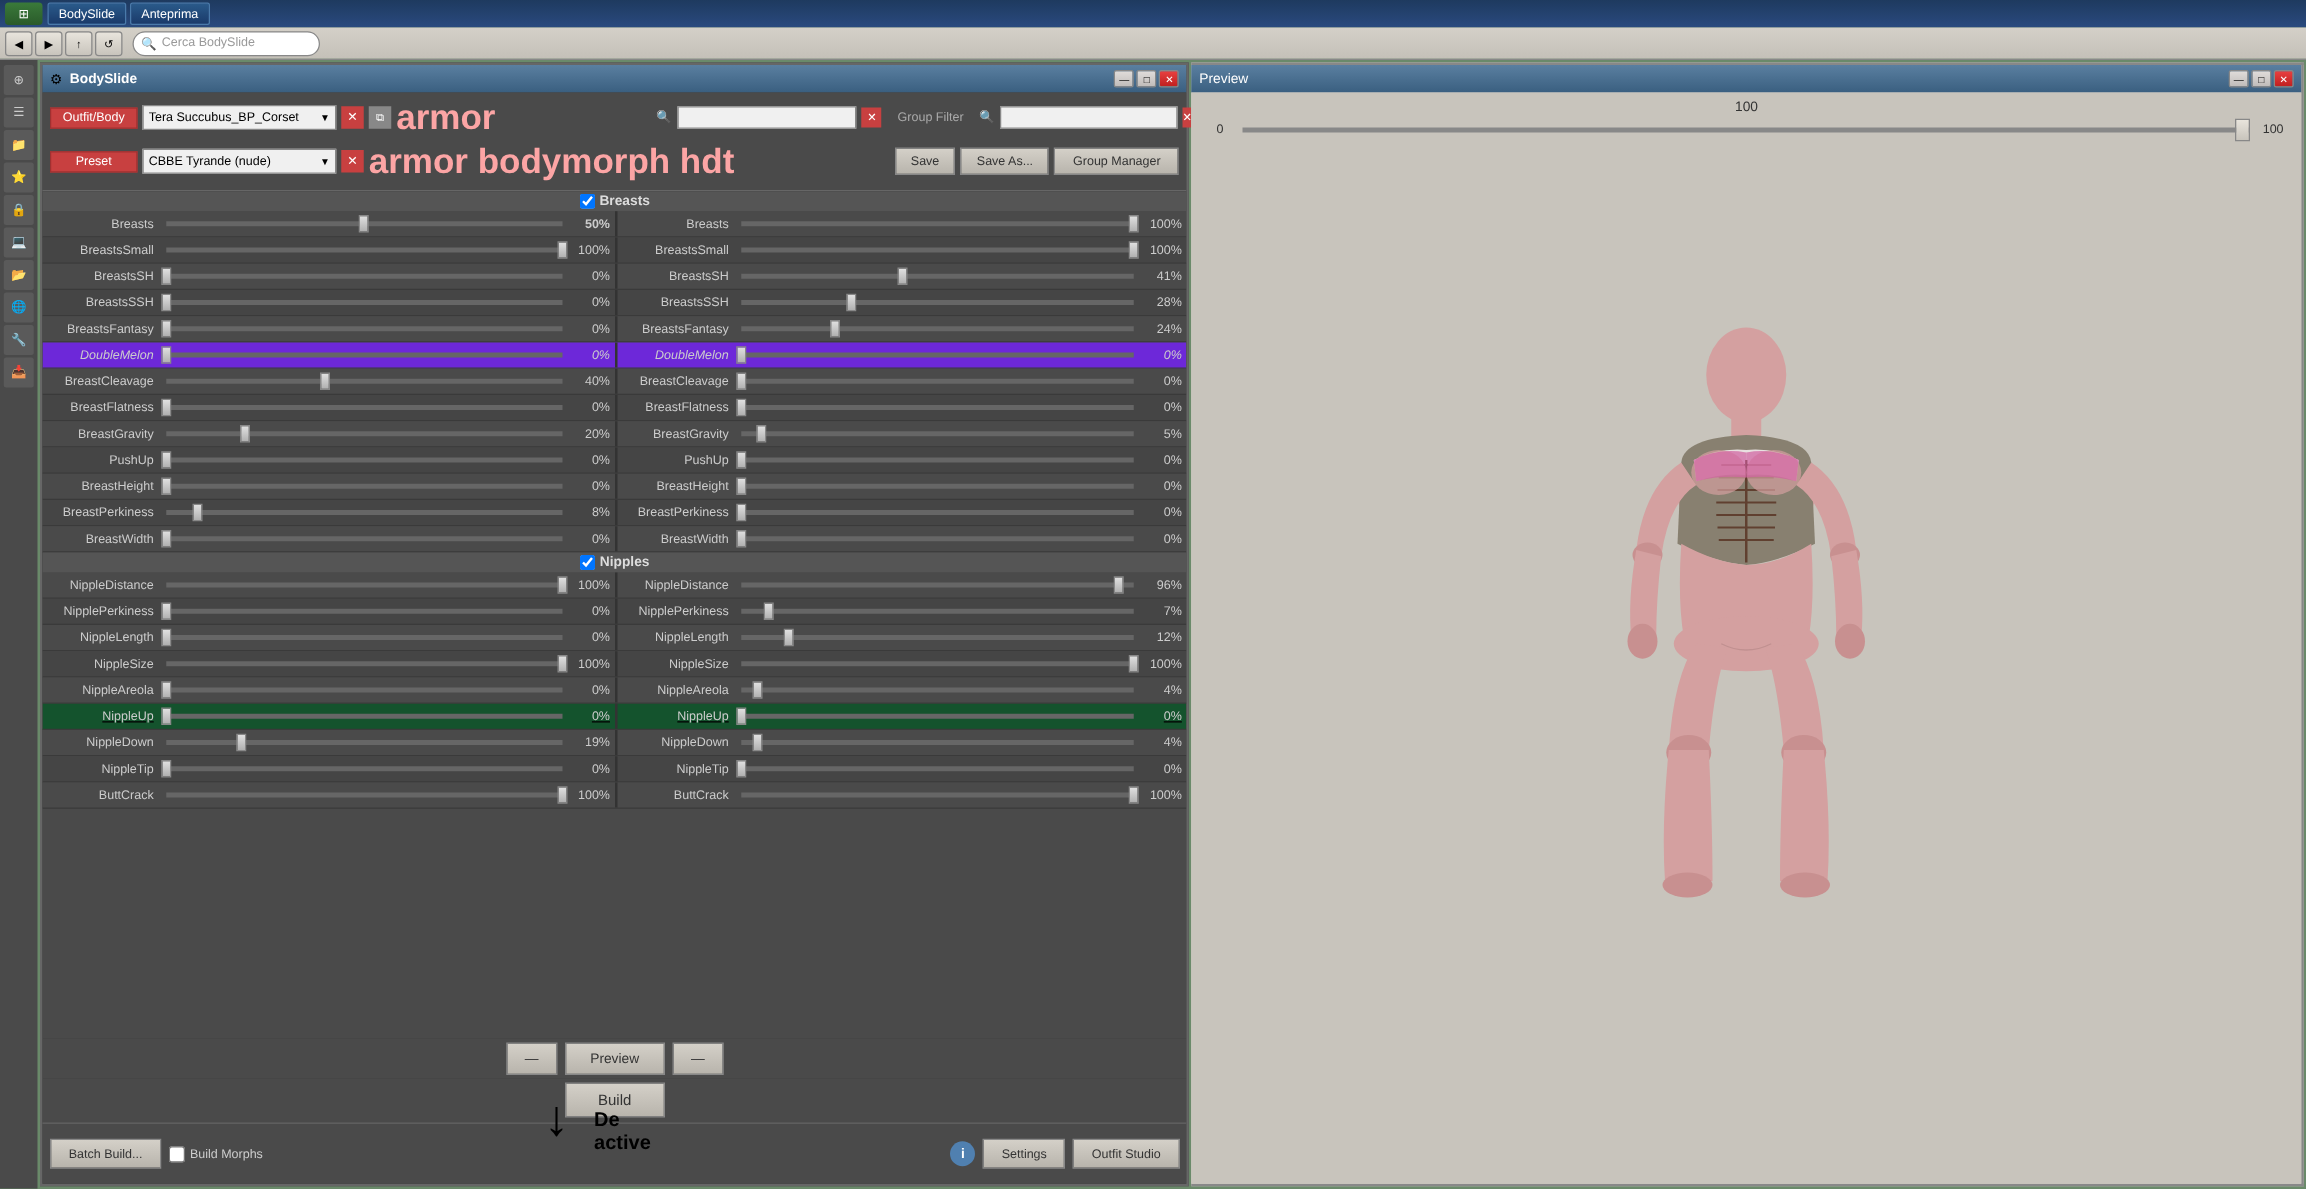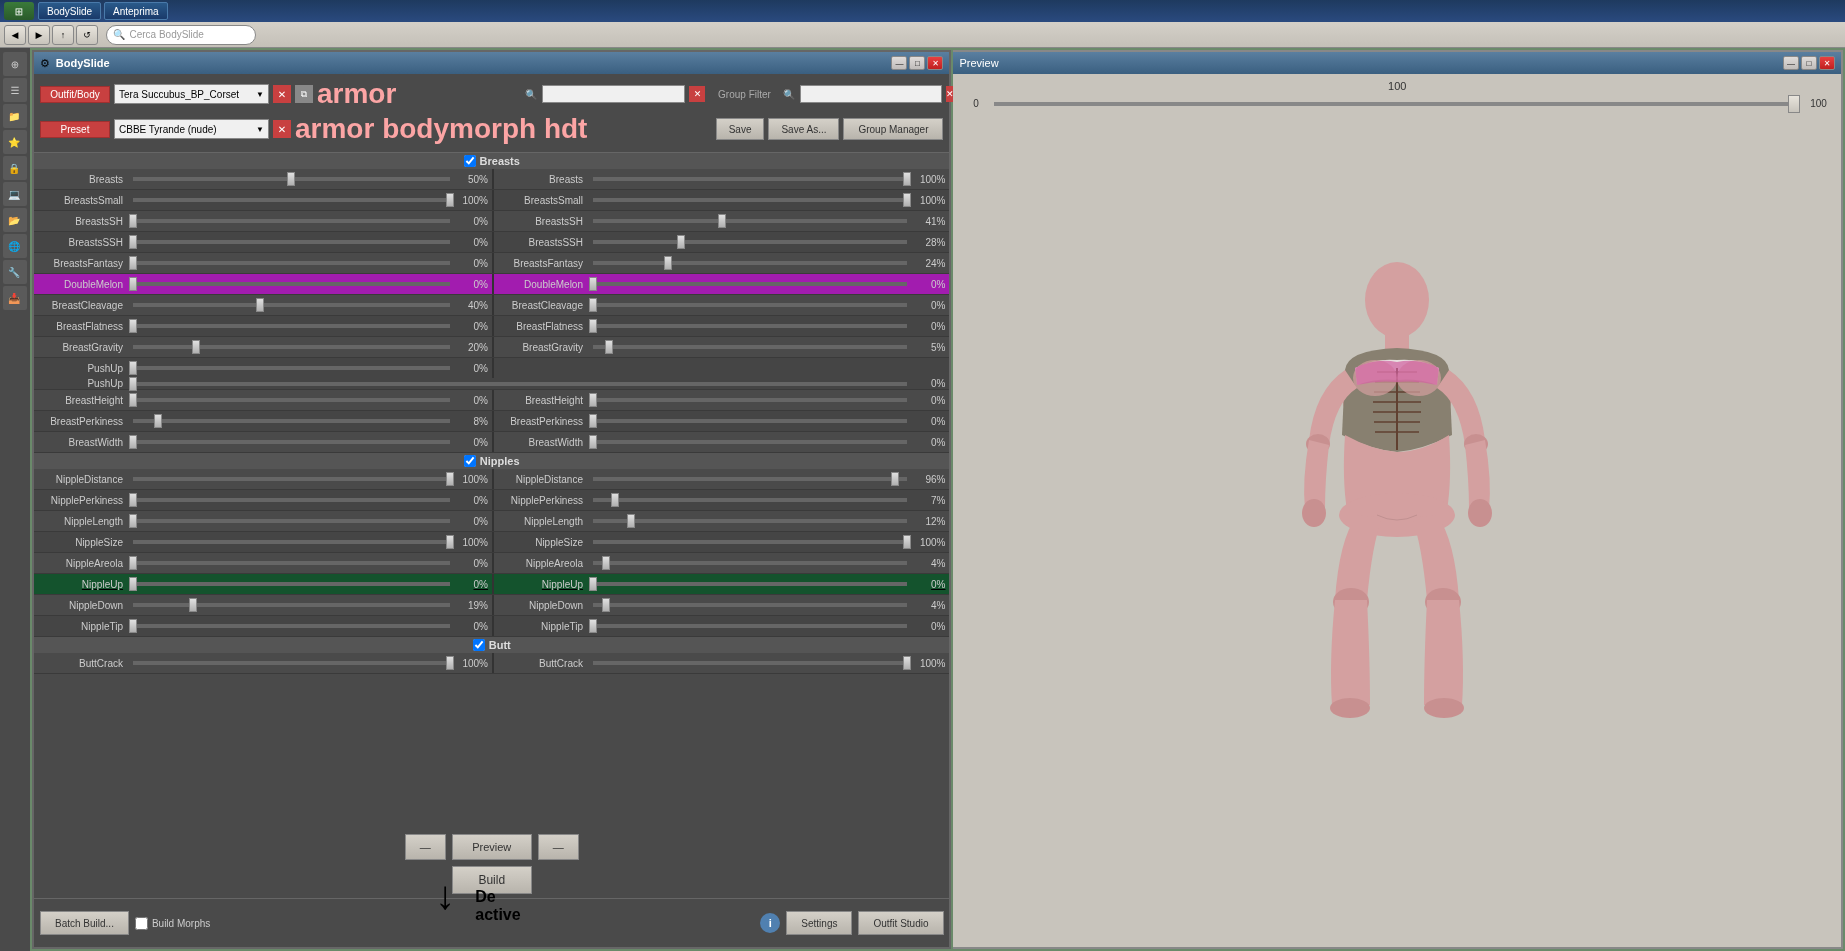--- a/index.html
+++ b/index.html
@@ -559,21 +559,21 @@
         <span class="section-label">Breasts</span>
       </div>
 
       <div id="slider-rows">
           <div class="two-col-wrapper" style="border-bottom: 1px solid rgb(58, 58, 58); background: rgb(74, 74, 74);">
             <div style="width: 460px; display: flex; align-items: center; height: 20px; border-right: 2px solid rgb(51, 51, 51);">
               <span style="width: 95px; text-align: right; padding-right: 6px; color: rgb(204, 204, 204); font-size: 10px; flex-shrink: 0;">Breasts</span>
               <div style="flex: 1 1 0%; height: 4px; background: rgb(102, 102, 102); position: relative; margin: 0px 4px;">
                 <div style="width: 8px; height: 14px; background: linear-gradient(rgb(224, 224, 224), rgb(176, 176, 176)); border: 1px solid rgb(136, 136, 136); position: absolute; top: -5px; transform: translateX(-50%); cursor: pointer; left: 50%;"></div>
               </div>
-              <span style="width: 38px; text-align: right; color: rgb(204, 204, 204); font-size: 10px; flex-shrink: 0; padding-right: 4px;">50%</span>
+              <span style="width: 38px; text-align: right; color: rgb(204, 204, 204); font-size: 10px; flex-shrink: 0; padding-right: 4px; font-weight: bold;">50%</span>
             </div>
             <div style="flex: 1 1 0%; display: flex; align-items: center; height: 20px;">
               <span style="width: 95px; text-align: right; padding-right: 6px; color: rgb(204, 204, 204); font-size: 10px; flex-shrink: 0;">Breasts</span>
               <div style="flex: 1 1 0%; height: 4px; background: rgb(102, 102, 102); position: relative; margin: 0px 4px;">
                 <div style="width: 8px; height: 14px; background: linear-gradient(rgb(224, 224, 224), rgb(176, 176, 176)); border: 1px solid rgb(136, 136, 136); position: absolute; top: -5px; transform: translateX(-50%); cursor: pointer; left: 100%;"></div>
               </div>
               <span style="width: 38px; text-align: right; color: rgb(204, 204, 204); font-size: 10px; flex-shrink: 0; padding-right: 4px;">100%</span>
             </div>
           </div>
           <div class="two-col-wrapper" style="border-bottom: 1px solid rgb(58, 58, 58); background: rgb(69, 69, 69);">
@@ -633,21 +633,21 @@
               <span style="width: 38px; text-align: right; color: rgb(204, 204, 204); font-size: 10px; flex-shrink: 0; padding-right: 4px;">0%</span>
             </div>
             <div style="flex: 1 1 0%; display: flex; align-items: center; height: 20px;">
               <span style="width: 95px; text-align: right; padding-right: 6px; color: rgb(204, 204, 204); font-size: 10px; flex-shrink: 0;">BreastsFantasy</span>
               <div style="flex: 1 1 0%; height: 4px; background: rgb(102, 102, 102); position: relative; margin: 0px 4px;">
                 <div style="width: 8px; height: 14px; background: linear-gradient(rgb(224, 224, 224), rgb(176, 176, 176)); border: 1px solid rgb(136, 136, 136); position: absolute; top: -5px; transform: translateX(-50%); cursor: pointer; left: 24%;"></div>
               </div>
               <span style="width: 38px; text-align: right; color: rgb(204, 204, 204); font-size: 10px; flex-shrink: 0; padding-right: 4px;">24%</span>
             </div>
           </div>
-          <div class="two-col-wrapper" style="border-bottom: 1px solid rgb(58, 58, 58); background: #a21caf;">
+          <div class="two-col-wrapper" style="border-bottom: 1px solid rgb(58, 58, 58); background: #6d28d9; font-style: italic;">
             <div style="width: 460px; display: flex; align-items: center; height: 20px; border-right: 2px solid rgb(51, 51, 51);">
               <span style="width: 95px; text-align: right; padding-right: 6px; color: rgb(204, 204, 204); font-size: 10px; flex-shrink: 0;">DoubleMelon</span>
               <div style="flex: 1 1 0%; height: 4px; background: rgb(102, 102, 102); position: relative; margin: 0px 4px;">
                 <div style="width: 8px; height: 14px; background: linear-gradient(rgb(224, 224, 224), rgb(176, 176, 176)); border: 1px solid rgb(136, 136, 136); position: absolute; top: -5px; transform: translateX(-50%); cursor: pointer; left: 0%;"></div>
               </div>
               <span style="width: 38px; text-align: right; color: rgb(204, 204, 204); font-size: 10px; flex-shrink: 0; padding-right: 4px;">0%</span>
             </div>
             <div style="flex: 1 1 0%; display: flex; align-items: center; height: 20px;">
               <span style="width: 95px; text-align: right; padding-right: 6px; color: rgb(204, 204, 204); font-size: 10px; flex-shrink: 0;">DoubleMelon</span>
               <div style="flex: 1 1 0%; height: 4px; background: rgb(102, 102, 102); position: relative; margin: 0px 4px;">
@@ -697,21 +697,21 @@
               <span style="width: 38px; text-align: right; color: rgb(204, 204, 204); font-size: 10px; flex-shrink: 0; padding-right: 4px;">20%</span>
             </div>
             <div style="flex: 1 1 0%; display: flex; align-items: center; height: 20px;">
               <span style="width: 95px; text-align: right; padding-right: 6px; color: rgb(204, 204, 204); font-size: 10px; flex-shrink: 0;">BreastGravity</span>
               <div style="flex: 1 1 0%; height: 4px; background: rgb(102, 102, 102); position: relative; margin: 0px 4px;">
                 <div style="width: 8px; height: 14px; background: linear-gradient(rgb(224, 224, 224), rgb(176, 176, 176)); border: 1px solid rgb(136, 136, 136); position: absolute; top: -5px; transform: translateX(-50%); cursor: pointer; left: 5%;"></div>
               </div>
               <span style="width: 38px; text-align: right; color: rgb(204, 204, 204); font-size: 10px; flex-shrink: 0; padding-right: 4px;">5%</span>
             </div>
           </div>
-          <div class="two-col-wrapper" style="border-bottom: 1px solid rgb(58, 58, 58); background: rgb(69, 69, 69); flex-direction: column;">
+          <div class="two-col-wrapper" style="border-bottom: 1px solid rgb(58, 58, 58); background: rgb(69, 69, 69);">
             <div style="width: 460px; display: flex; align-items: center; height: 20px; border-right: 2px solid rgb(51, 51, 51);">
               <span style="width: 95px; text-align: right; padding-right: 6px; color: rgb(204, 204, 204); font-size: 10px; flex-shrink: 0;">PushUp</span>
               <div style="flex: 1 1 0%; height: 4px; background: rgb(102, 102, 102); position: relative; margin: 0px 4px;">
                 <div style="width: 8px; height: 14px; background: linear-gradient(rgb(224, 224, 224), rgb(176, 176, 176)); border: 1px solid rgb(136, 136, 136); position: absolute; top: -5px; transform: translateX(-50%); cursor: pointer; left: 0%;"></div>
               </div>
               <span style="width: 38px; text-align: right; color: rgb(204, 204, 204); font-size: 10px; flex-shrink: 0; padding-right: 4px;">0%</span>
             </div>
             <div style="flex: 1 1 0%; display: flex; align-items: center; height: 20px;">
               <span style="width: 95px; text-align: right; padding-right: 6px; color: rgb(204, 204, 204); font-size: 10px; flex-shrink: 0;">PushUp</span>
               <div style="flex: 1 1 0%; height: 4px; background: rgb(102, 102, 102); position: relative; margin: 0px 4px;">
@@ -898,24 +898,20 @@
             <div style="flex: 1 1 0%; display: flex; align-items: center; height: 20px;">
               <span style="width: 95px; text-align: right; padding-right: 6px; color: rgb(204, 204, 204); font-size: 10px; flex-shrink: 0;">NippleTip</span>
               <div style="flex: 1 1 0%; height: 4px; background: rgb(102, 102, 102); position: relative; margin: 0px 4px;">
                 <div style="width: 8px; height: 14px; background: linear-gradient(rgb(224, 224, 224), rgb(176, 176, 176)); border: 1px solid rgb(136, 136, 136); position: absolute; top: -5px; transform: translateX(-50%); cursor: pointer; left: 0%;"></div>
               </div>
               <span style="width: 38px; text-align: right; color: rgb(204, 204, 204); font-size: 10px; flex-shrink: 0; padding-right: 4px;">0%</span>
             </div>
           </div>
         </div>
 
-      <div class="section-header">
-        <input type="checkbox" class="section-checkbox" checked="" style="">
-        <span class="section-label">Butt</span>
-      </div>
       <div id="butt-rows">
           <div class="two-col-wrapper" style="border-bottom: 1px solid rgb(58, 58, 58); background: rgb(74, 74, 74);">
             <div style="width: 460px; display: flex; align-items: center; height: 20px; border-right: 2px solid rgb(51, 51, 51);">
               <span style="width: 95px; text-align: right; padding-right: 6px; color: rgb(204, 204, 204); font-size: 10px; flex-shrink: 0;">ButtCrack</span>
               <div style="flex: 1 1 0%; height: 4px; background: rgb(102, 102, 102); position: relative; margin: 0px 4px;">
                 <div style="width: 8px; height: 14px; background: linear-gradient(rgb(224, 224, 224), rgb(176, 176, 176)); border: 1px solid rgb(136, 136, 136); position: absolute; top: -5px; transform: translateX(-50%); cursor: pointer; left: 100%;"></div>
               </div>
               <span style="width: 38px; text-align: right; color: rgb(204, 204, 204); font-size: 10px; flex-shrink: 0; padding-right: 4px;">100%</span>
             </div>
             <div style="flex: 1 1 0%; display: flex; align-items: center; height: 20px;">

